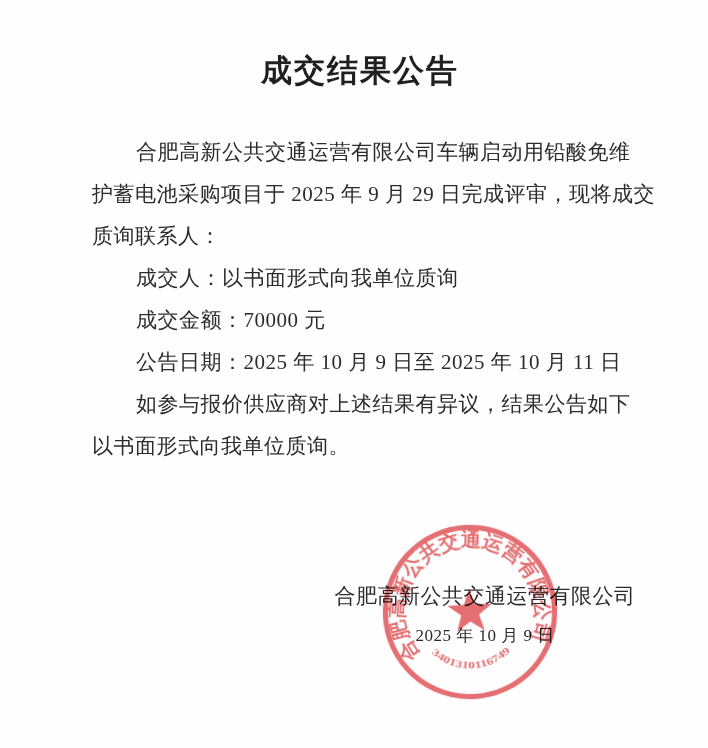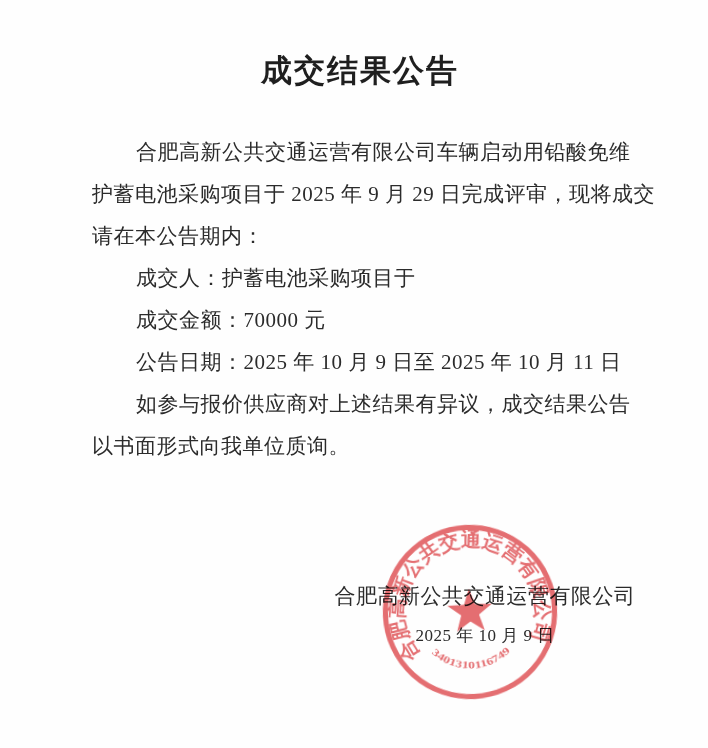--- a/index.html
+++ b/index.html
@@ -79,25 +79,25 @@
 </head>
 <body>
 
 <div class="page">
 
   <h1 class="doc-title">成交结果公告</h1>
 
   <div class="body-block">
     <p class="indent">合肥高新公共交通运营有限公司车辆启动用铅酸免维</p>
     <p>护蓄电池采购项目于 2025 年 9 月 29 日完成评审，现将成交</p>
-    <p>请在本公告期内：</p>
-    <p class="indent">成交人：护蓄电池采购项目于</p>
+    <p>质询联系人：</p>
+    <p class="indent">成交人：以书面形式向我单位质询</p>
     <p class="indent">成交金额：70000 元</p>
     <p class="indent">公告日期：2025 年 10 月 9 日至 2025 年 10 月 11 日</p>
-    <p class="indent">如参与报价供应商对上述结果有异议，成交结果公告</p>
+    <p class="indent">如参与报价供应商对上述结果有异议，结果公告如下</p>
     <p>以书面形式向我单位质询。</p>
   </div>
 
   <div class="signature-block">
     <p class="company">合肥高新公共交通运营有限公司</p>
     <p class="date">2025 年 10 月 9 日</p>
   </div>
 
   <svg class="seal" viewBox="0 0 200 200" xmlns="http://www.w3.org/2000/svg">
     <defs>

